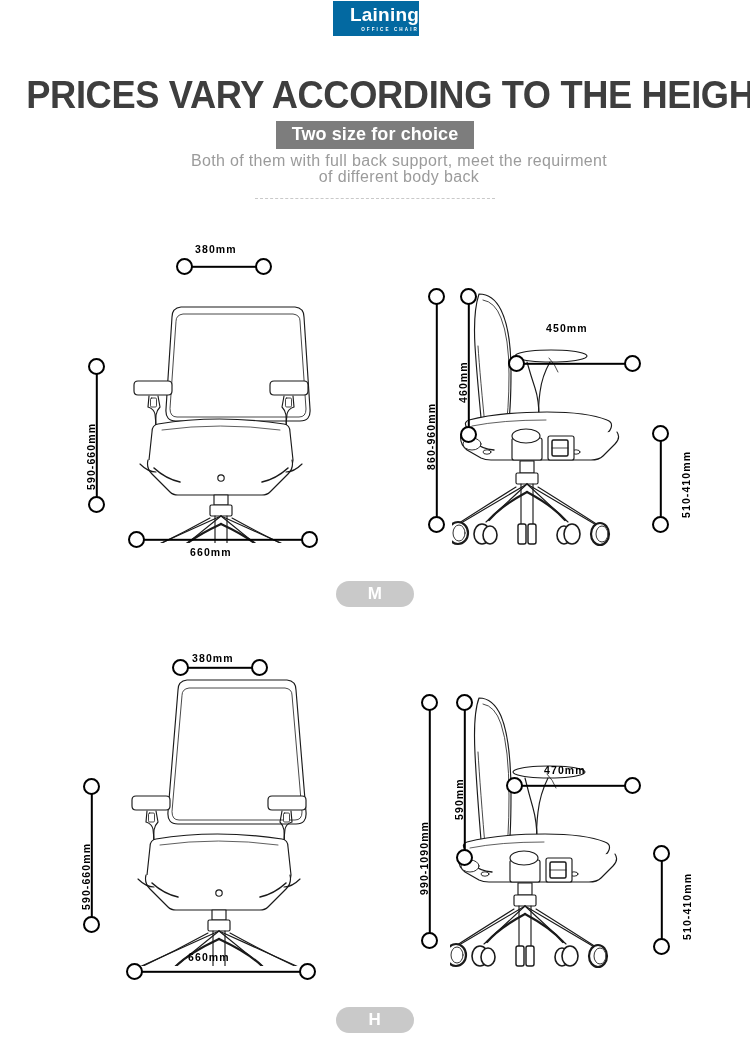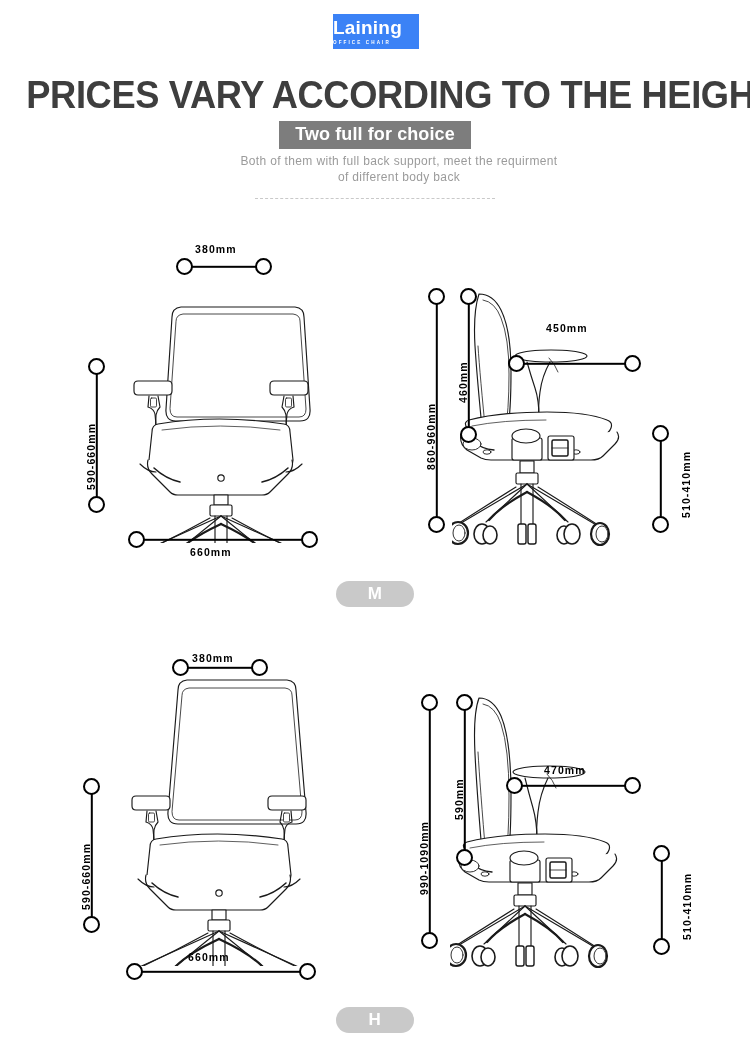--- a/index.html
+++ b/index.html
@@ -6,25 +6,25 @@
   html, body {
     width: 750px; height: 1058px;
     background: #ffffff;
     font-family: "Liberation Sans", sans-serif;
     overflow: hidden;
   }
   .page { position: relative; width: 750px; height: 1058px; background:#fff; }
 
   
   .logo-box {
-    position: absolute; left: 333px; top: 14px;
+    position: absolute; left: 333px; top: 1px;
     width: 86px; height: 35px;
-    background: #3b82f6;
+    background: #0369a1;
     display: flex; flex-direction: column;
-    align-items: flex-start; justify-content: center;
+    align-items: flex-end; justify-content: center;
   }
   .logo-word {
     color:#fff; font-family:"Liberation Sans", sans-serif;
     font-weight: 700; font-size: 19px; letter-spacing: .2px;
     line-height: 19px;
   }
   .logo-sub {
     color:#fff; font-size: 4.6px; letter-spacing: 2.1px;
     margin-top: 3px; font-weight: 700;
   }
@@ -47,21 +47,21 @@
     display:inline-block;
     background:#7d7d7d; color:#fff;
     font-size:18px; font-weight:700;
     padding: 3px 16px 4px 16px;
     letter-spacing: .1px;
   }
 
   .desc {
     position:absolute; left:0; top:153px; width:750px;
     text-align:center; color:#9b9b9b;
-    font-size:12px; line-height:16px; letter-spacing:.35px;padding-left:48px;
+    font-size:16px; line-height:16px; letter-spacing:.35px;padding-left:48px;
   }
 
   .dashline {
     position:absolute; left:255px; top:198px; width:240px; height:1px;
     border-top: 1px dashed #c9c9c9;
   }
 
   
   .section { position:absolute; left:0; width:750px; }
 
@@ -104,21 +104,21 @@
 <div class="page">
 
   <div class="logo-box">
     <div class="logo-word">Laining</div>
     <div class="logo-sub">OFFICE CHAIR</div>
   </div>
 
   <div class="headline">PRICES VARY ACCORDING TO THE HEIGHT BACKREST</div>
 
   <div class="subbar-wrap">
-    <span class="subbar">Two full for choice</span>
+    <span class="subbar">Two size for choice</span>
   </div>
 
   <div class="desc">
     <div>Both of them with full back support, meet the requirment</div>
     <div>of different body back</div>
   </div>
 
   <div class="dashline"></div>
 
   <div class="section" style="top:0;height:612px;">

